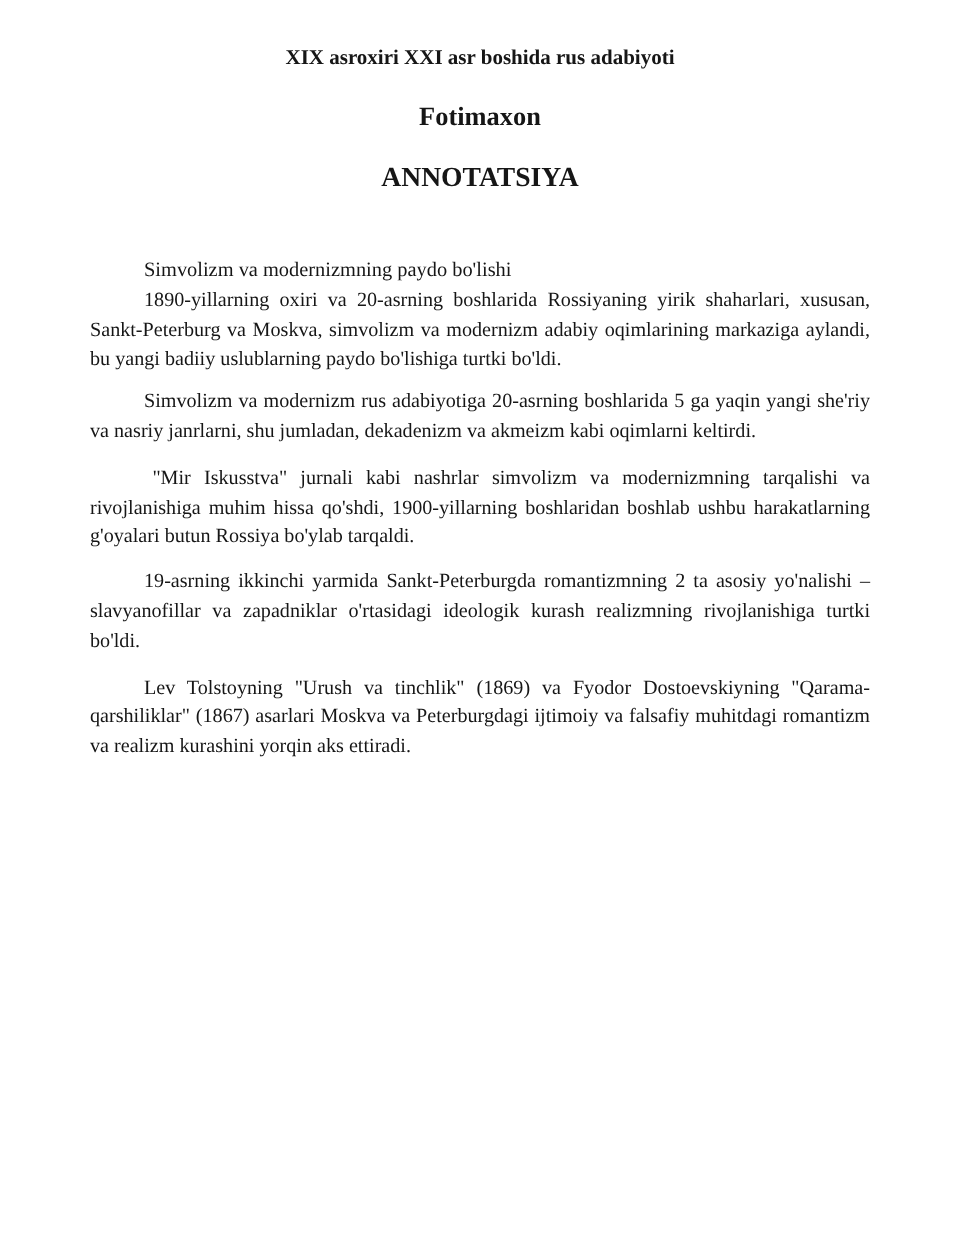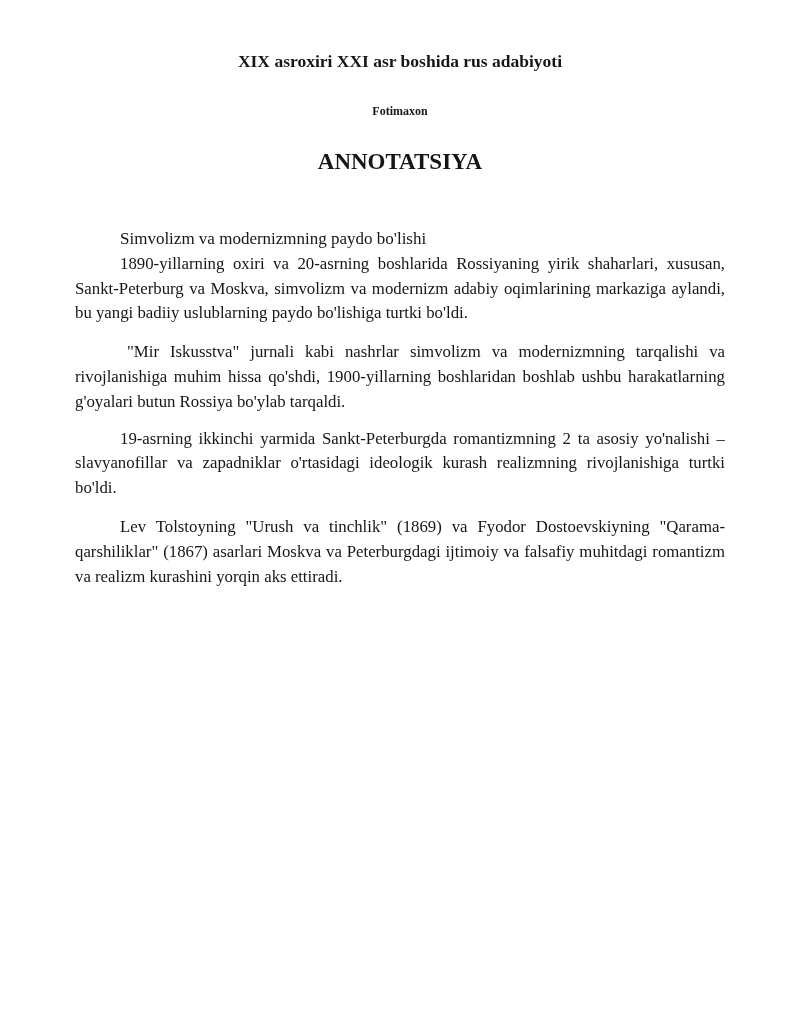--- a/index.html
+++ b/index.html
@@ -7,40 +7,40 @@
     padding: 0;
     background: #ffffff;
   }
   .page {
     position: relative;
     width: 800px;
     height: 864px;
     margin: 0 auto;
     background: #ffffff;
     box-sizing: border-box;
-    padding: 48px 75px 0 75px;
+    padding: 34px 75px 0 75px;
     font-family: "Liberation Serif", "DejaVu Serif", serif;
     font-size: 16.8px;
     line-height: 24.8px;
     color: #161616;
     overflow: hidden;
   }
   .title {
     font-size: 17.5px;
     font-weight: bold;
     text-align: center;
     margin: 0 0 24px 0;
     line-height: 26px;
   }
   .author {
     font-weight: bold;
     text-align: center;
     margin: 0 0 25px 0;
     line-height: 26px;
-    font-size: 12px;
+    font-size: 22px;
   }
   .annot-heading {
     font-weight: bold;
     text-align: center;
     margin: 0;
     line-height: 26px;
     font-size: 23px;
   }
   .para {
     margin: 0;
@@ -76,20 +76,21 @@
   <p class="author">Fotimaxon</p>
 
   <p class="annot-heading">ANNOTATSIYA</p>
 
 
 
   <h2 class="section-heading gap-section">Simvolizm va modernizmning paydo bo'lishi</h2>
 
   <p class="para indent-3">1890-yillarning oxiri va 20-asrning boshlarida Rossiyaning yirik shaharlari, xususan, Sankt-Peterburg va Moskva, simvolizm va modernizm adabiy oqimlarining markaziga aylandi, bu yangi badiiy uslublarning paydo bo'lishiga turtki bo'ldi.</p>
 
+  <p class="para indent-3 gap-sm">Simvolizm va modernizm rus adabiyotiga 20-asrning boshlarida 5 ga yaqin yangi she'riy va nasriy janrlarni, shu jumladan, dekadenizm va akmeizm kabi oqimlarni keltirdi.</p>
 
   <p class="para indent-4 gap-md">"Mir Iskusstva" jurnali kabi nashrlar simvolizm va modernizmning tarqalishi va rivojlanishiga muhim hissa qo'shdi,  1900-yillarning boshlaridan boshlab ushbu harakatlarning g'oyalari butun Rossiya bo'ylab tarqaldi.</p>
 
 
 
   <p class="para indent-3 gap-md2">19-asrning ikkinchi yarmida Sankt-Peterburgda romantizmning 2 ta asosiy yo'nalishi – slavyanofillar va zapadniklar o'rtasidagi  ideologik kurash realizmning rivojlanishiga turtki bo'ldi.</p>
 
   <p class="para indent-3 gap-md">Lev Tolstoyning "Urush va tinchlik" (1869) va Fyodor Dostoevskiyning "Qarama-qarshiliklar" (1867) asarlari  Moskva va Peterburgdagi ijtimoiy va falsafiy muhitdagi romantizm va realizm  kurashini yorqin aks ettiradi.</p>
 
 

